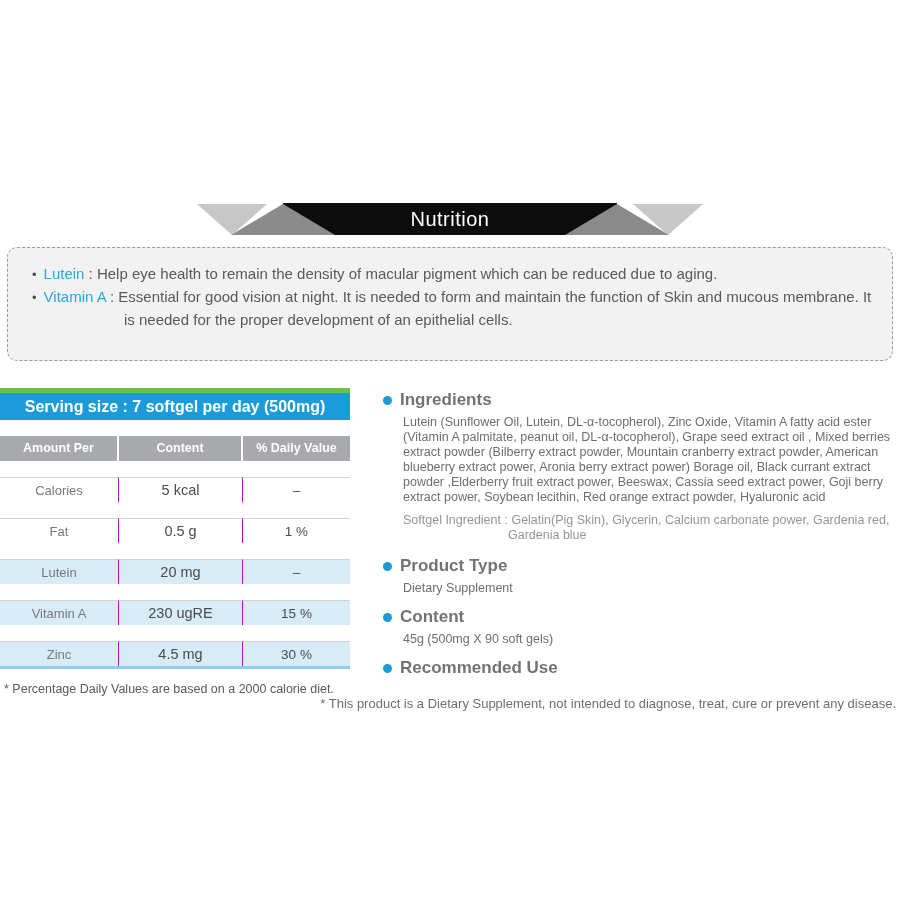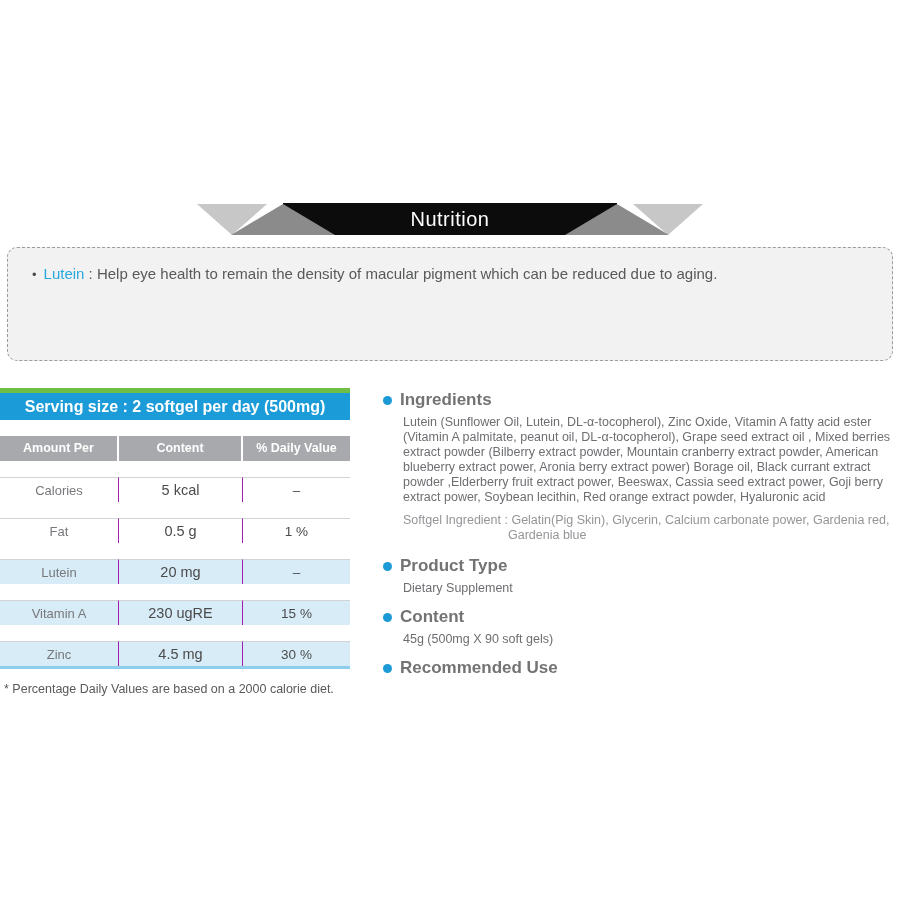--- a/index.html
+++ b/index.html
@@ -73,26 +73,29 @@
     <div class="tri tri-light tl-left"></div>
     <div class="tri tri-dark td-left"></div>
     <div class="tri tri-dark td-right"></div>
     <div class="tri tri-light tl-right"></div>
   </div>
 
   <div class="info-box">
     <div class="info-item">
       <span class="b-dot">•</span><span class="term">Lutein</span><span> : Help eye health to remain the density of macular pigment which can be reduced due to aging.</span>
     </div>
+    <div class="info-item">
+      <span class="b-dot">•</span><span class="term">Vitamin A</span><span> : Essential for good vision at night. It is needed to form and maintain the function of Skin and mucous membrane. It is needed for the proper development of an epithelial cells.</span>
+    </div>
   </div>
 
   <div class="left-col">
     <div class="nutri-table">
       <div class="green-strip"></div>
-      <div class="table-title">Serving size : 2 softgel per day (500mg)</div>
+      <div class="table-title">Serving size : 7 softgel per day (500mg)</div>
       <div class="t-row t-head">
         <div>Amount Per Serving</div>
         <div>Content</div>
         <div>% Daily Value</div>
       </div>
       <div class="t-row t-data">
         <div class="c-name">Calories</div>
         <div class="c-content">5 kcal</div>
         <div class="c-dv">–</div>
       </div>
@@ -143,14 +146,15 @@
     </div>
     <div class="sec-body">45g (500mg X 90 soft gels)</div>
 
     <div class="sec-head">
       <span class="sec-dot"></span>
       <span class="sec-title">Recommended Use</span>
     </div>
 
   </div>
 
+  <div class="disclaimer">* This product is a Dietary Supplement, not intended to diagnose, treat, cure or prevent any disease.</div>
 
 </div>
 
 </body></html>

